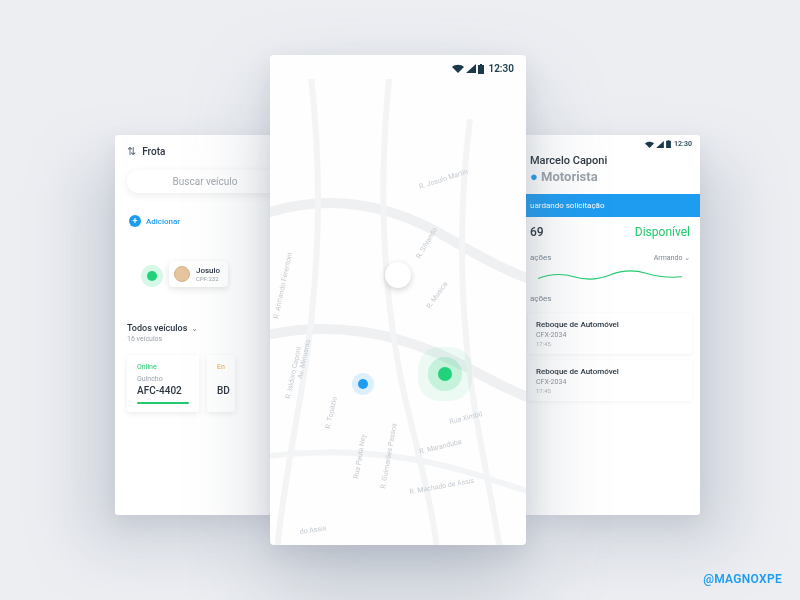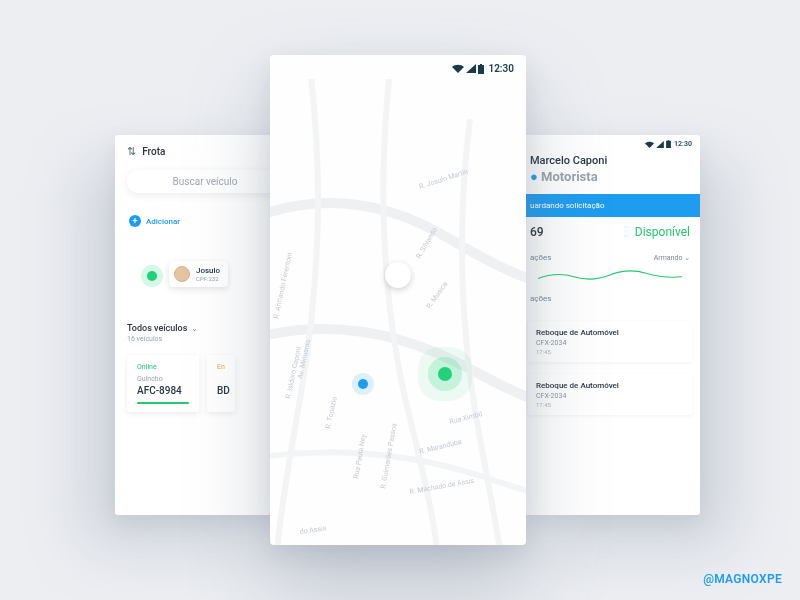--- a/index.html
+++ b/index.html
@@ -56,21 +56,21 @@
   .phone-right .banner { background:#1e9cf0; color:#fff; font-size:8px; padding:7px 10px; margin-top:6px; }
   .phone-right .pl2 { padding:8px 10px 4px; display:flex; justify-content:space-between; align-items:baseline; }
   .phone-right .pl2 .p { font-size:12px; color:#2a3540; font-weight:500; }
   .phone-right .pl2 .d { font-size:12px; color:#22c96e; }
   .phone-right .sec2 { padding:10px 10px 2px; display:flex; justify-content:space-between; align-items:center; }
   .phone-right .sec2 .t { font-size:8px; color:#7b8793; }
   .phone-right .sec2 .sel { font-size:7px; color:#7b8793; }
   .phone-right .spark { height:18px; margin:2px 10px 6px; }
   .phone-right .spark svg { width:100%; height:100%; }
   .phone-right .sec3 { font-size:8px; color:#7b8793; padding:4px 10px 6px; }
-  .phone-right .item { background:#fff; box-shadow:0 1px 4px rgba(0,0,0,.06); margin:12px 8px 6px; padding:7px 8px; border-radius:2px; }
+  .phone-right .item { background:#fff; box-shadow:0 1px 4px rgba(0,0,0,.06); margin:4px 8px 6px; padding:7px 8px; border-radius:2px; }
   .phone-right .item .tt { font-size:8px; color:#2a3540; font-weight:500; }
   .phone-right .item .cd { font-size:7px; color:#8a939b; margin-top:2px; }
   .phone-right .item .tm { font-size:6px; color:#b0b7bd; margin-top:1px; }
   
   
   .phone-center {
     position: absolute; left: 270px; top: 55px; width: 256px; height: 490px;
     background: #fefefe; border-radius: 4px;
     box-shadow: 0 40px 80px rgba(100,115,135,.35), 0 10px 25px rgba(100,115,135,.15);
     overflow: hidden;
@@ -114,21 +114,21 @@
       </div>
     </div>
     <div class="section">
       <span class="st">Todos veículos</span><span class="chev">⌄</span>
       <div class="sub">16 veículos</div>
     </div>
     <div class="cards">
       <div class="vcard">
         <div class="st1">Online</div>
         <div class="tp">Guincho</div>
-        <div class="pl">AFC-8984</div>
+        <div class="pl">AFC-4402</div>
         <div class="bar"></div>
       </div>
       <div class="vcard" style="min-width:28px; padding-right:2px;">
         <div class="st1" style="color:#f2a43a">En</div>
         <div class="tp">&nbsp;</div>
         <div class="pl">BD</div>
       </div>
     </div>
   </div>
 

